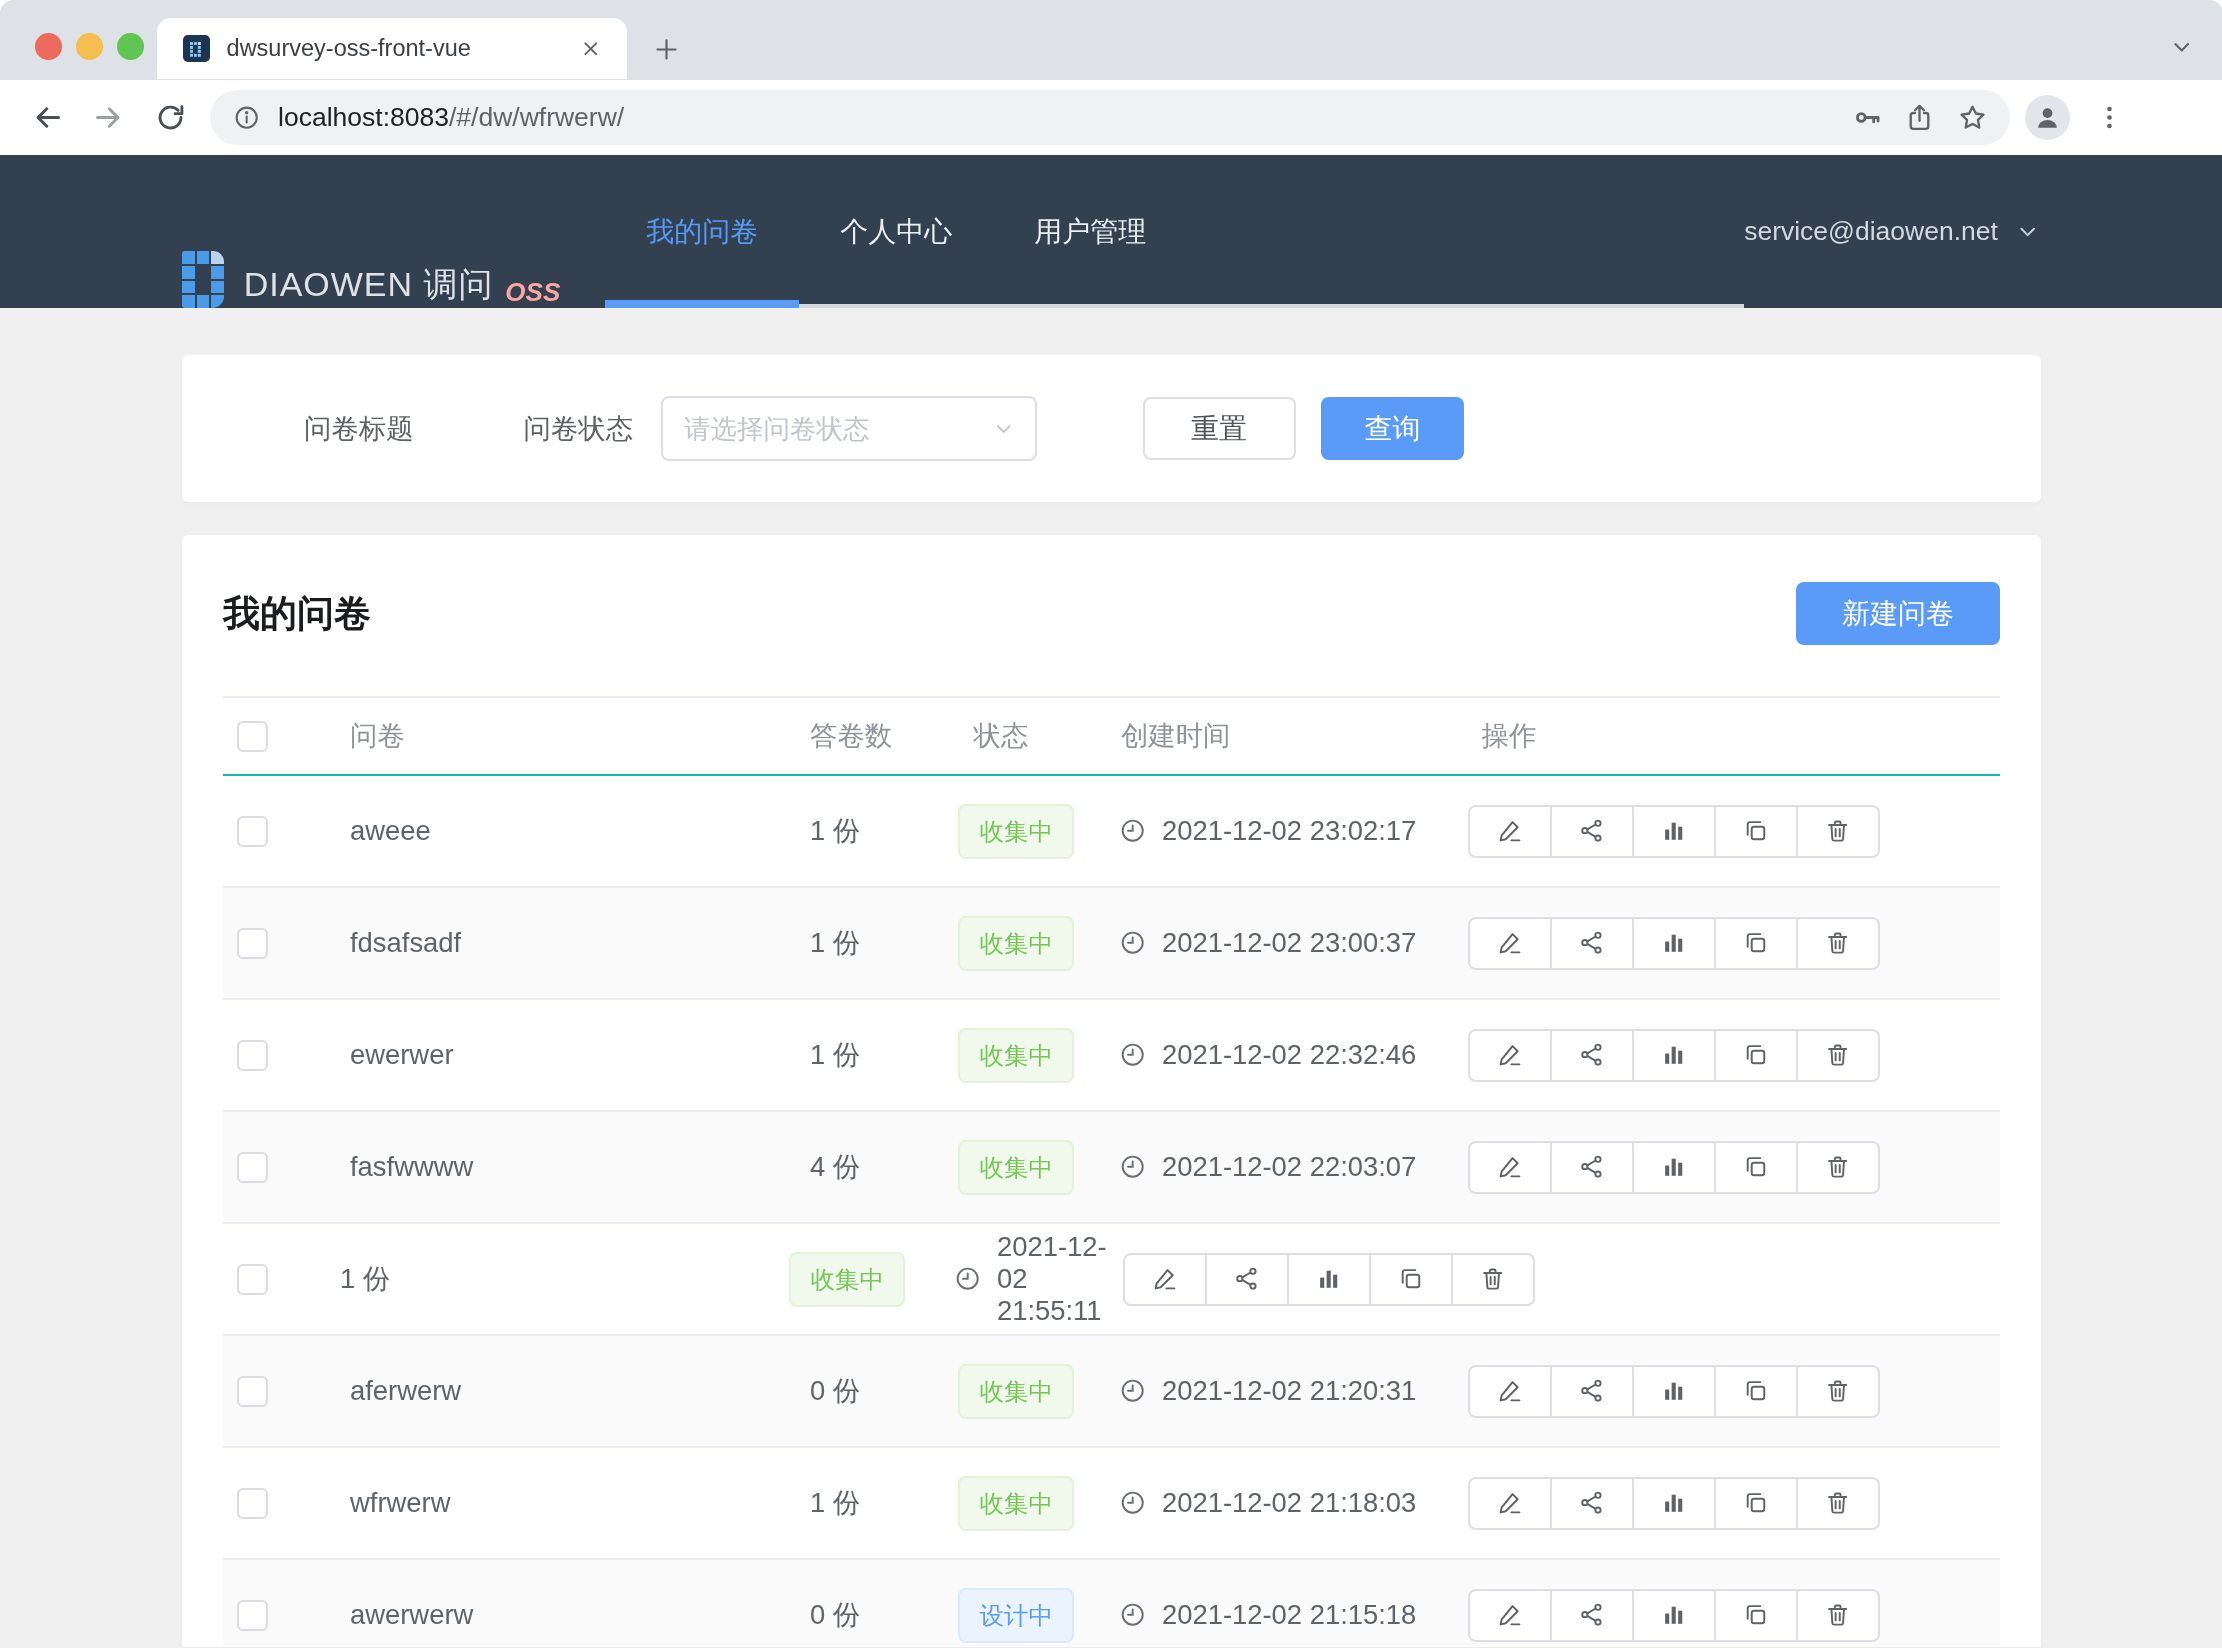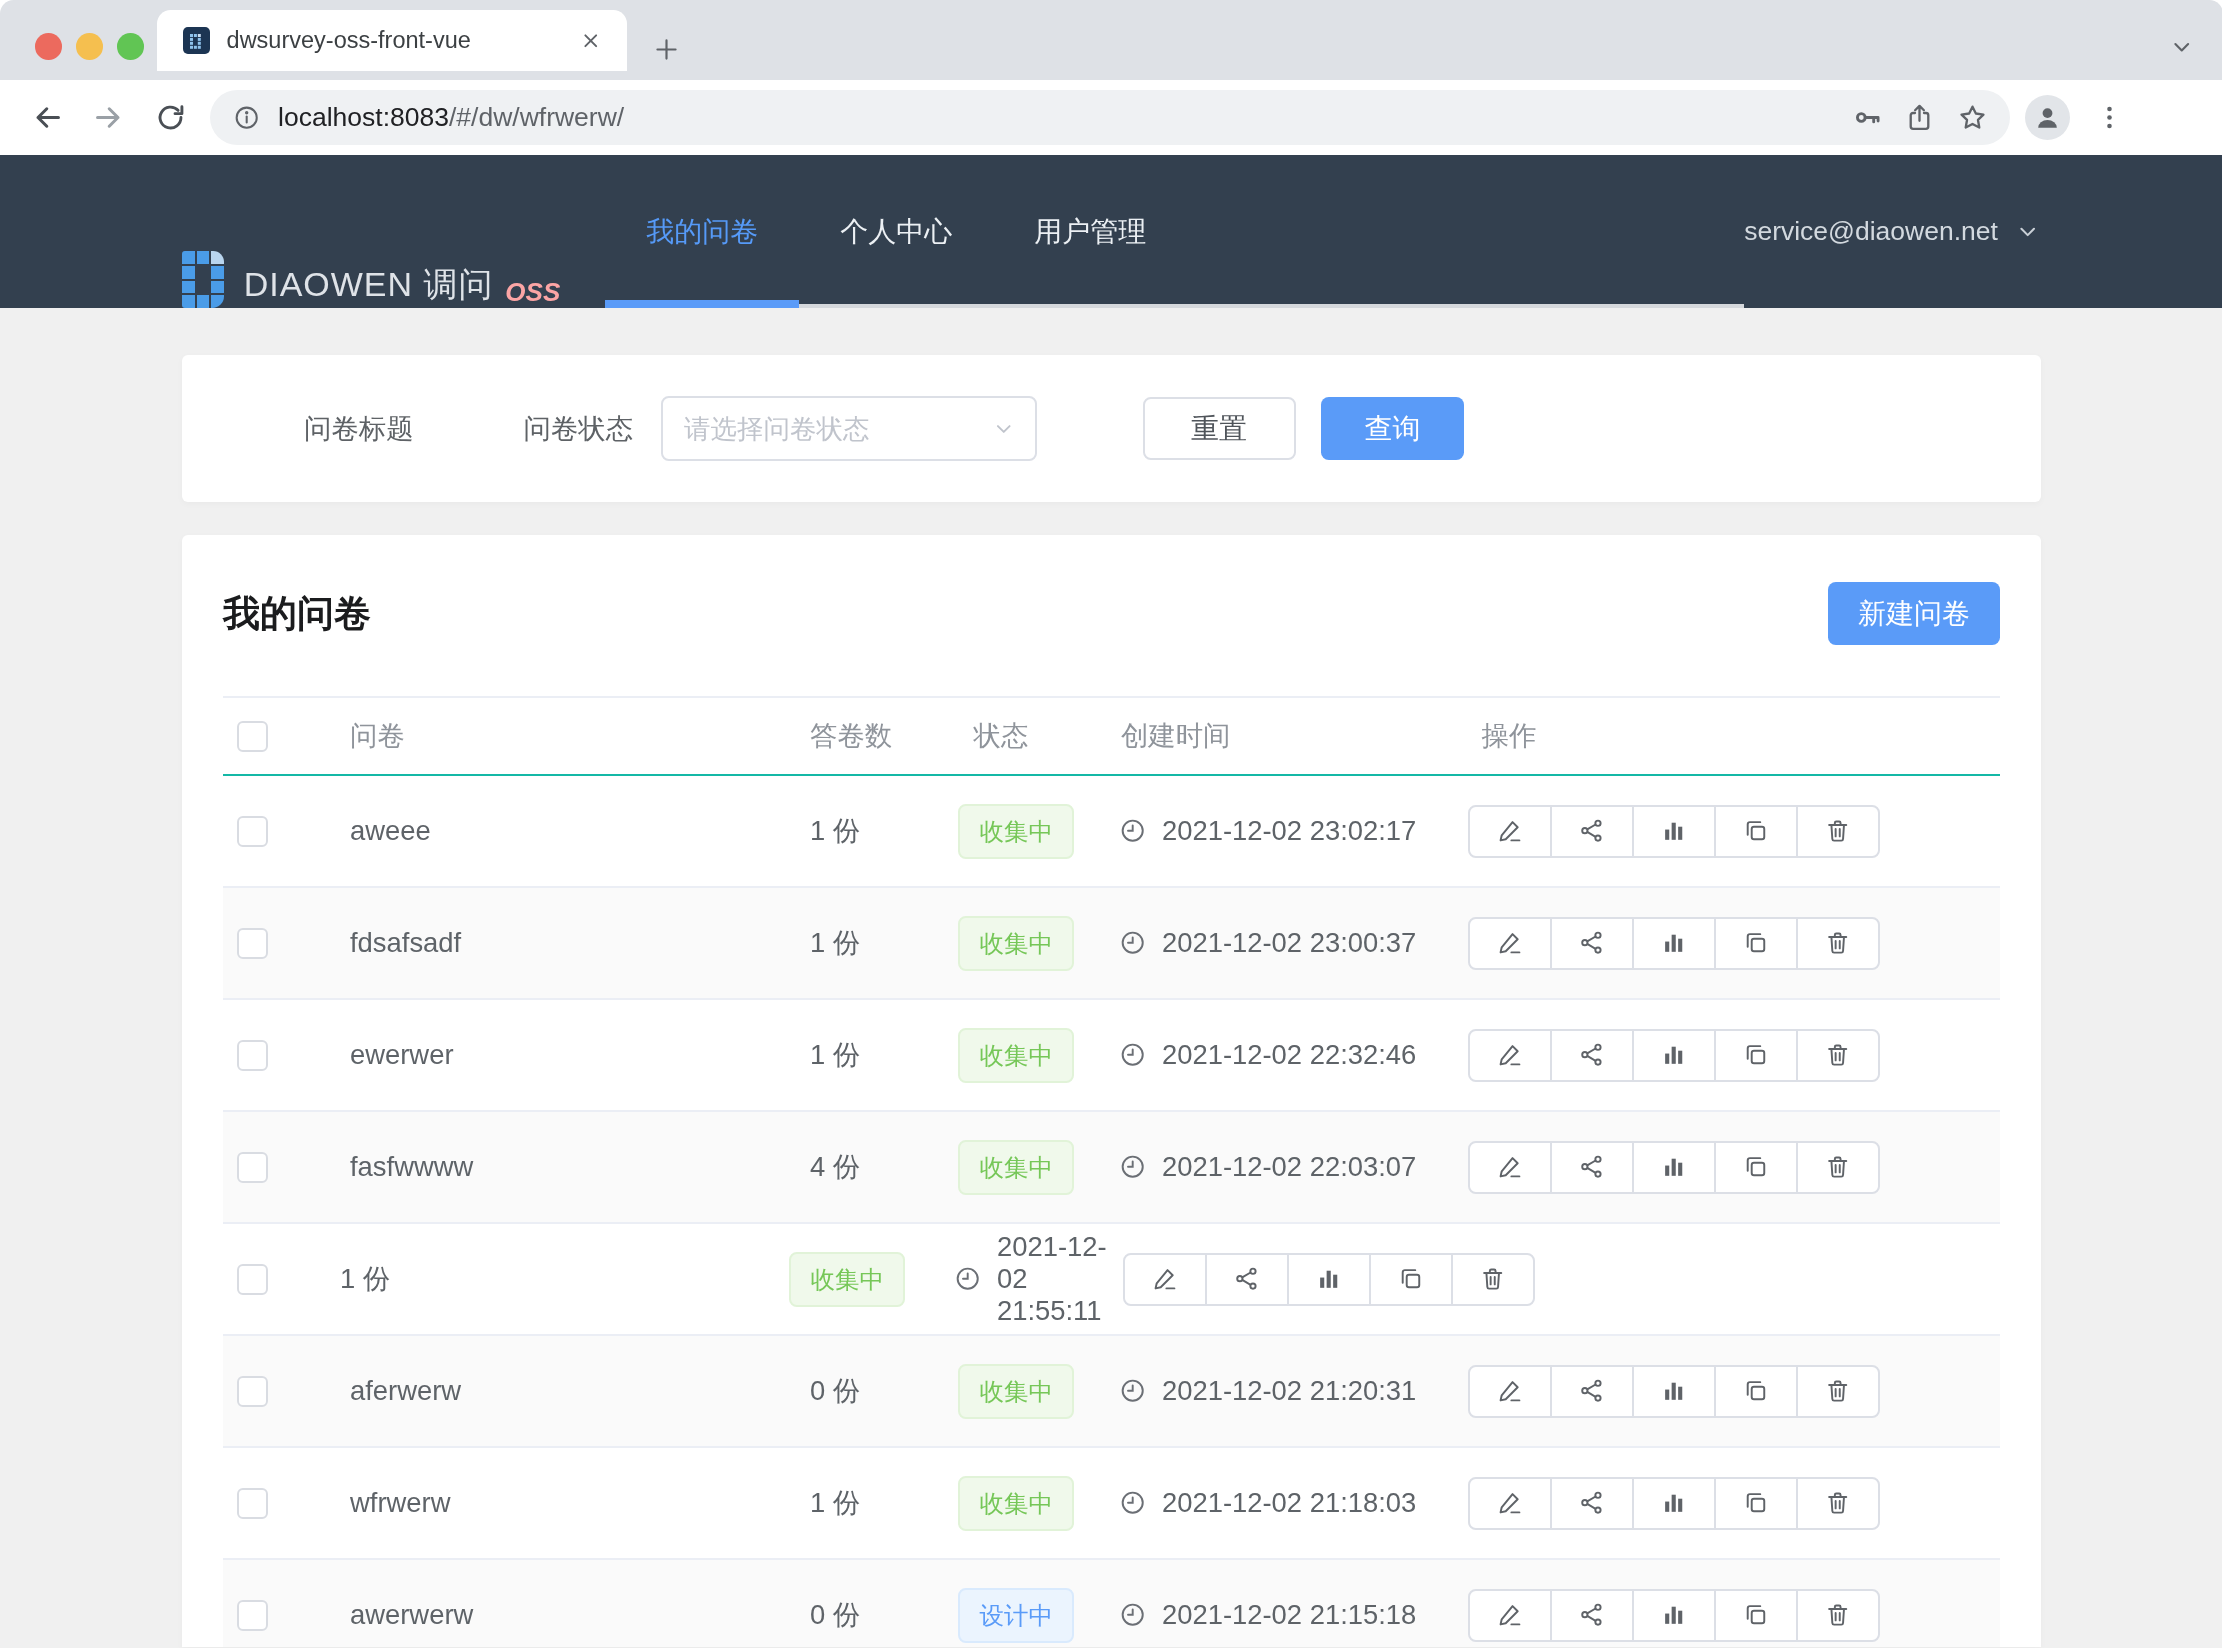--- a/index.html
+++ b/index.html
@@ -5,21 +5,21 @@
   * { box-sizing: border-box; margin: 0; padding: 0; }
   html,body { width: 2223px; height: 1649px; }
   body { font-family: "Liberation Sans", "DejaVu Sans", sans-serif; background:#F0F0F0; }
   .browser { width:2223px; height:1649px; overflow:hidden; position:relative; background:#fff; }
 
   
   .tabstrip { height:80px; background:#DEE1E6; position:relative; border-radius:13.7px 13.7px 0 0; }
   .lights { position:absolute; left:35px; top:33px; display:flex; gap:14.7px; }
   .light { width:26.5px; height:26.5px; border-radius:50%; }
   .light-red { background:#EC6A5E; } .light-yellow { background:#F5BF4F; } .light-green { background:#61C554; }
-  .tab { position:absolute; left:157px; top:10px; width:470px; height:61px; background:#fff;
+  .tab { position:absolute; left:157px; top:18px; width:470px; height:61px; background:#fff;
          border-radius:13.7px 13.7px 0 0; display:flex; align-items:center; padding:0 19.6px 0 25.5px; }
   .favicon { width:27.4px; height:27.4px; border-radius:4.9px; background:#1C3553; position:relative; flex:none; }
   .favicon i { position:absolute; left:7.8px; top:6.9px; width:2.9px; height:2.9px; background:#8FC3EC;
      box-shadow: 3.9px 0 0 #8FC3EC, 7.8px 0 0 #C8DDF2, 0 3.9px 0 #8FC3EC, 7.8px 3.9px 0 #8FC3EC,
                  0 7.8px 0 #8FC3EC, 7.8px 7.8px 0 #8FC3EC, 0 11.8px 0 #8FC3EC, 3.9px 11.8px 0 #8FC3EC, 7.8px 11.8px 0 #8FC3EC; }
   .tab-title { margin-left:16.7px; font-size:23.5px; color:#3C4043; white-space:nowrap; overflow:hidden; flex:1; }
   .icon-btn { display:inline-flex; align-items:center; justify-content:center; background:none; border:none; cursor:pointer; color:#5F6368; }
   .newtab { position:absolute; left:649px; top:32px; width:35px; height:35px; }
   .win-chevron { position:absolute; right:23.5px; top:29px; width:35px; height:35px; }
 
@@ -74,21 +74,21 @@
   .btn { height:63px; border-radius:7.8px; font-size:28px; display:inline-flex; align-items:center; justify-content:center;
          cursor:pointer; font-family:inherit; }
   .btn-plain { width:153px; background:#fff; border:2px solid #DCDFE6; color:#4F545A; margin-left:106px; }
   .btn-primary { background:#5A9BF8; color:#fff; border:none; }
   .btn-search { width:143px; margin-left:25.5px; }
 
   .main-card { margin-top:33px; background:#fff; border-radius:5.9px 5.9px 0 0; height:1112px; padding:0 41px; overflow:hidden;
                box-shadow:0 2px 7.8px rgba(0,0,0,0.03); }
   .title-row { padding-top:47px; display:flex; align-items:center; justify-content:space-between; }
   .page-title { font-size:37px; font-weight:bold; color:#1B1C1E; }
-  .btn-new { width:172px; height:63px; }
+  .btn-new { width:204px; height:63px; }
 
   .table { margin-top:51px; }
   .thead, .trow { display:grid; grid-template-columns:88px 470px 169px 165px 345px 1fr; align-items:center; }
   .thead { height:80px; border-top:2px solid #EBEEF5; border-bottom:2px solid #14b8a6; font-size:27.4px; color:#8F949B; }
   .trow { height:112px; border-bottom:2px solid #EBEEF5; font-size:27.4px; color:#5E6368; }
   .trow.alt { background:#FAFAFA; }
   .td-check { padding-left:13.7px; }
   .cb { width:31px; height:31px; border:2px solid #D9DCE2; border-radius:5.9px; background:#fff; display:block; cursor:pointer; }
   .td-name { padding-left:39px; }
   .td-count { padding-left:29px; }

